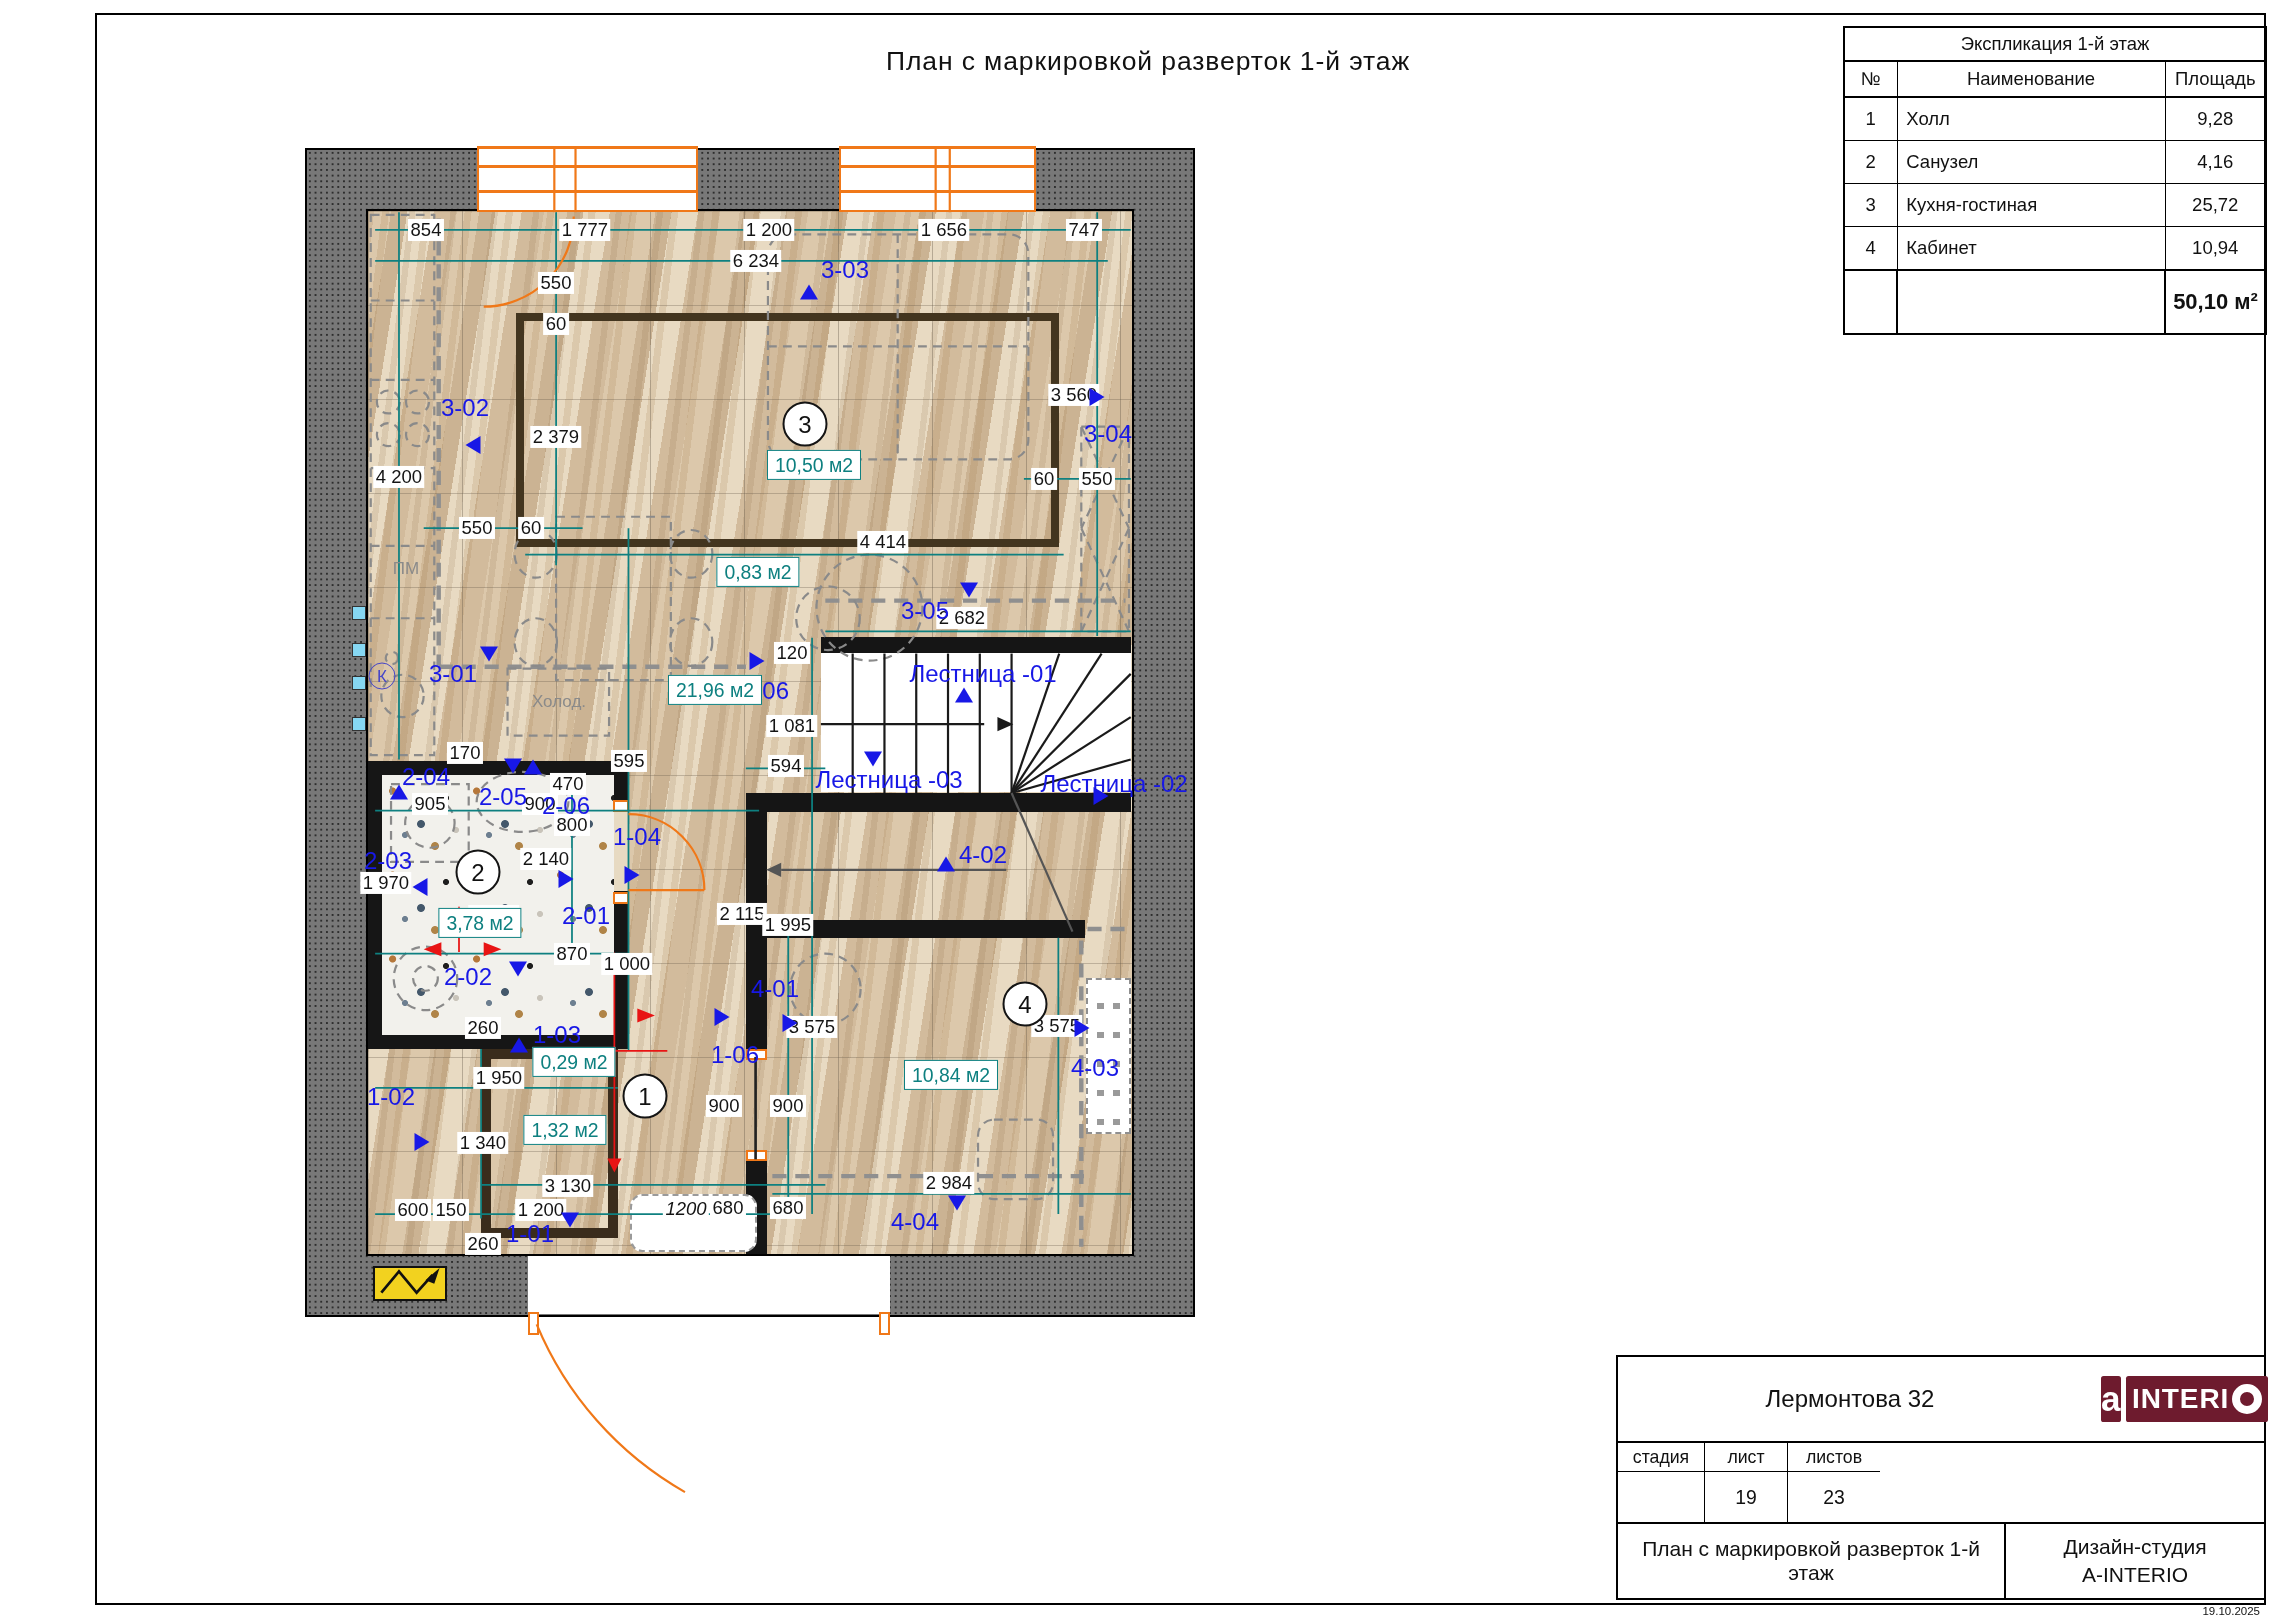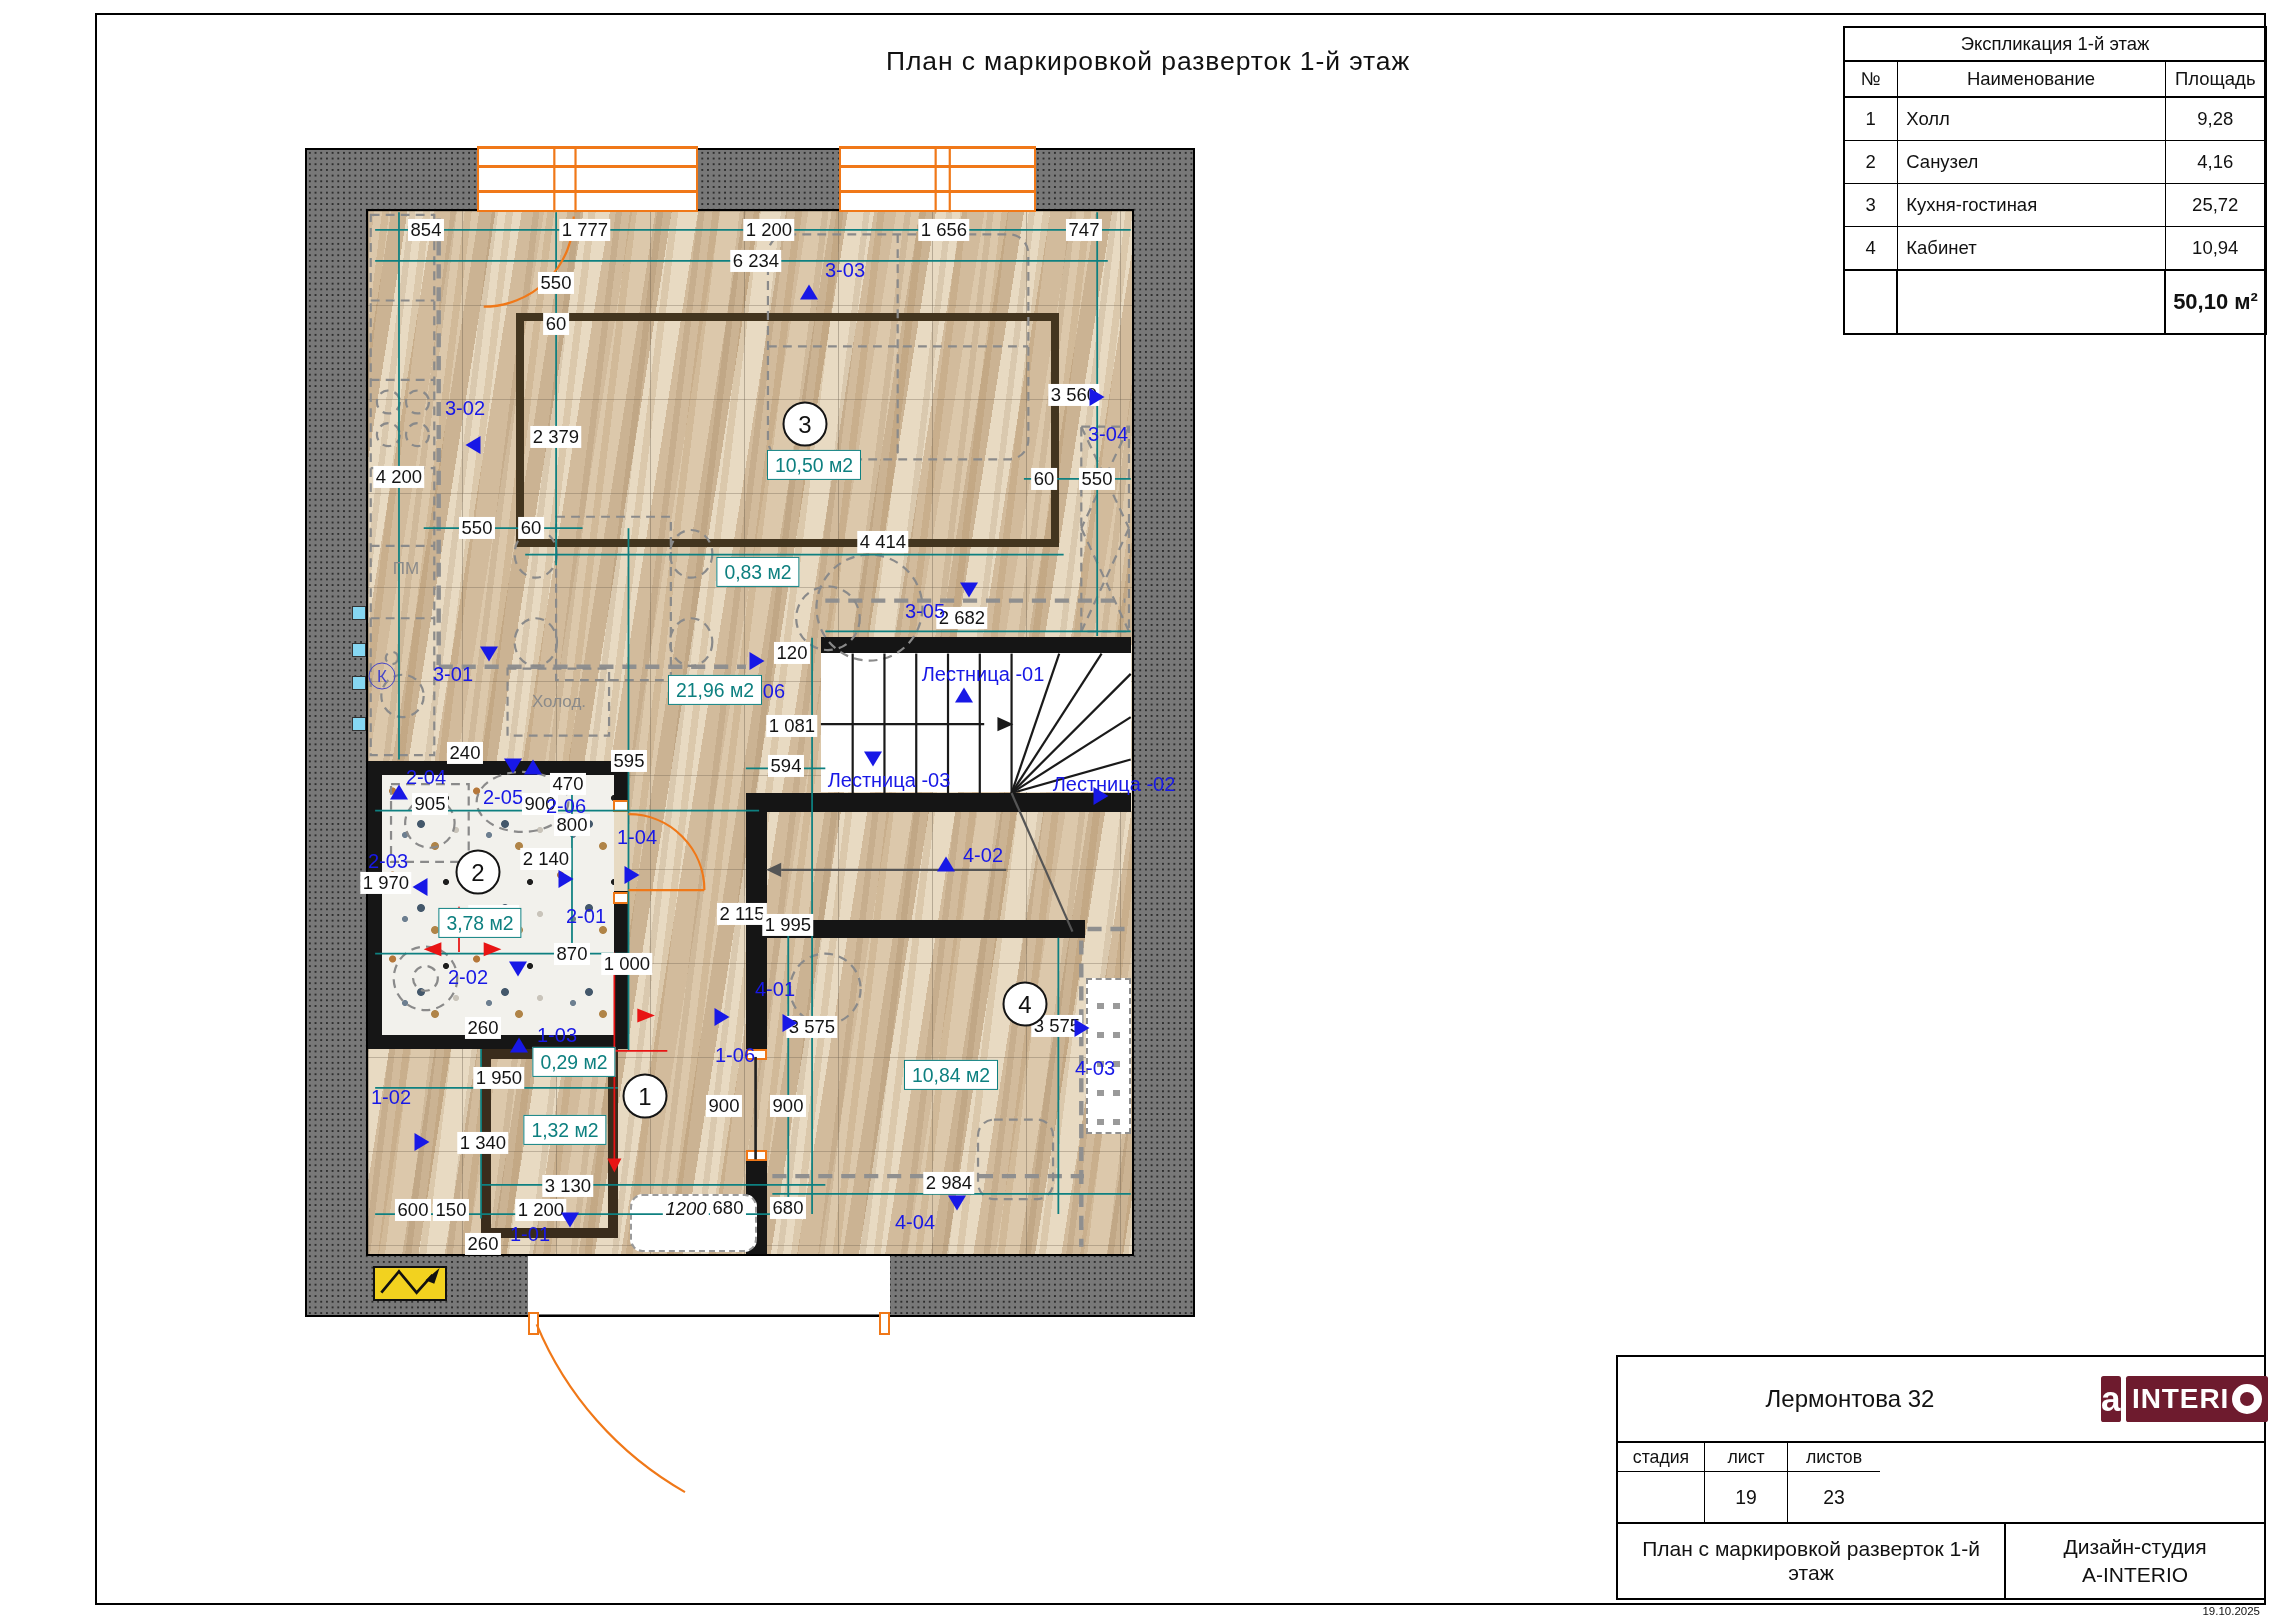--- a/index.html
+++ b/index.html
@@ -54,21 +54,21 @@
       repeating-linear-gradient(to bottom,#fff 0 23px,#9a9a9a 23px 29px);
       border:2.2px dashed #8f8f8f;box-sizing:border-box;}
   #mat{left:630px;top:1194px;width:127px;height:58px;background:#fff;border:2.2px dashed #9a9a9a;border-radius:12.4px;box-sizing:border-box;}
   #epanel{left:373px;top:1266px;width:74px;height:35px;background:#f2d21f;border:2.2px solid #111;box-sizing:border-box;}
   .socket{width:14px;height:14px;background:#86d7f2;border:1.8px solid #333;box-sizing:border-box;}
   
   #plan-annotations{left:0;top:0;width:2295px;height:1624px;pointer-events:none;}
   #plan-annotations>div{position:absolute;transform:translate(-50%,-50%);white-space:nowrap;}
   .dim{font-size:18.5px;line-height:1;background:#fff;color:#141414;padding:1.8px 2.6px;}
   .dim.rot{transform:translate(-50%,-50%) rotate(-90deg);}
-  .marker{font-size:20px;color:#1818e6;}
+  .marker{font-size:24px;color:#1818e6;}
   .marker.rot{transform:translate(-50%,-50%) rotate(-90deg);}
   .tri{width:0;height:0;}
   .tri.up{border-left:9.7px solid transparent;border-right:9.7px solid transparent;border-bottom:15px solid #1818e6;}
   .tri.down{border-left:9.7px solid transparent;border-right:9.7px solid transparent;border-top:15px solid #1818e6;}
   .tri.left{border-top:9.7px solid transparent;border-bottom:9.7px solid transparent;border-right:15px solid #1818e6;}
   .tri.right{border-top:9.7px solid transparent;border-bottom:9.7px solid transparent;border-left:15px solid #1818e6;}
   .area{font-size:19.4px;color:#0e8080;border:1.8px solid #0e8080;background:#fff;padding:2.6px 7px;}
   .room{width:41px;height:41px;border:2.6px solid #141414;border-radius:50%;background:#fff;
         font-size:24px;display:flex;align-items:center;justify-content:center;}
   .ptext.gray{font-size:17px;color:#8a8a8a;background:transparent;}
@@ -292,21 +292,21 @@
       <div class="dim" style="left: 1097px; top: 479px;">550</div>
       <div class="dim rot" style="left: 1074px; top: 395px;">3 560</div>
       <div class="dim" style="left: 883px; top: 542px;">4 414</div>
       <div class="dim" style="left: 962px; top: 618px;">2 682</div>
       <div class="dim rot" style="left: 792px; top: 653px;">120</div>
       <div class="dim rot" style="left: 792px; top: 726px;">1 081</div>
       <div class="dim" style="left: 786px; top: 766px;">594</div>
       <div class="dim rot" style="left: 629px; top: 761px;">595</div>
       <div class="dim" style="left: 430px; top: 804px;">905</div>
       <div class="dim" style="left: 540px; top: 804px;">900</div>
-      <div class="dim rot" style="left: 465px; top: 753px;">240</div>
+      <div class="dim rot" style="left: 465px; top: 753px;">170</div>
       <div class="dim rot" style="left: 568px; top: 784px;">470</div>
       <div class="dim rot" style="left: 386px; top: 883px;">1 970</div>
       <div class="dim rot" style="left: 546px; top: 859px;">2 140</div>
       <div class="dim rot" style="left: 572px; top: 825px;">800</div>
       <div class="dim rot" style="left: 572px; top: 954px;">870</div>
       <div class="dim" style="left: 494px; top: 916px;">1 805</div>
       <div class="dim rot" style="left: 627px; top: 964px;">1 000</div>
       <div class="dim" style="left: 499px; top: 1078px;">1 950</div>
       <div class="dim rot" style="left: 483px; top: 1143px;">1 340</div>
       <div class="dim rot" style="left: 483px; top: 1028px;">260</div>

